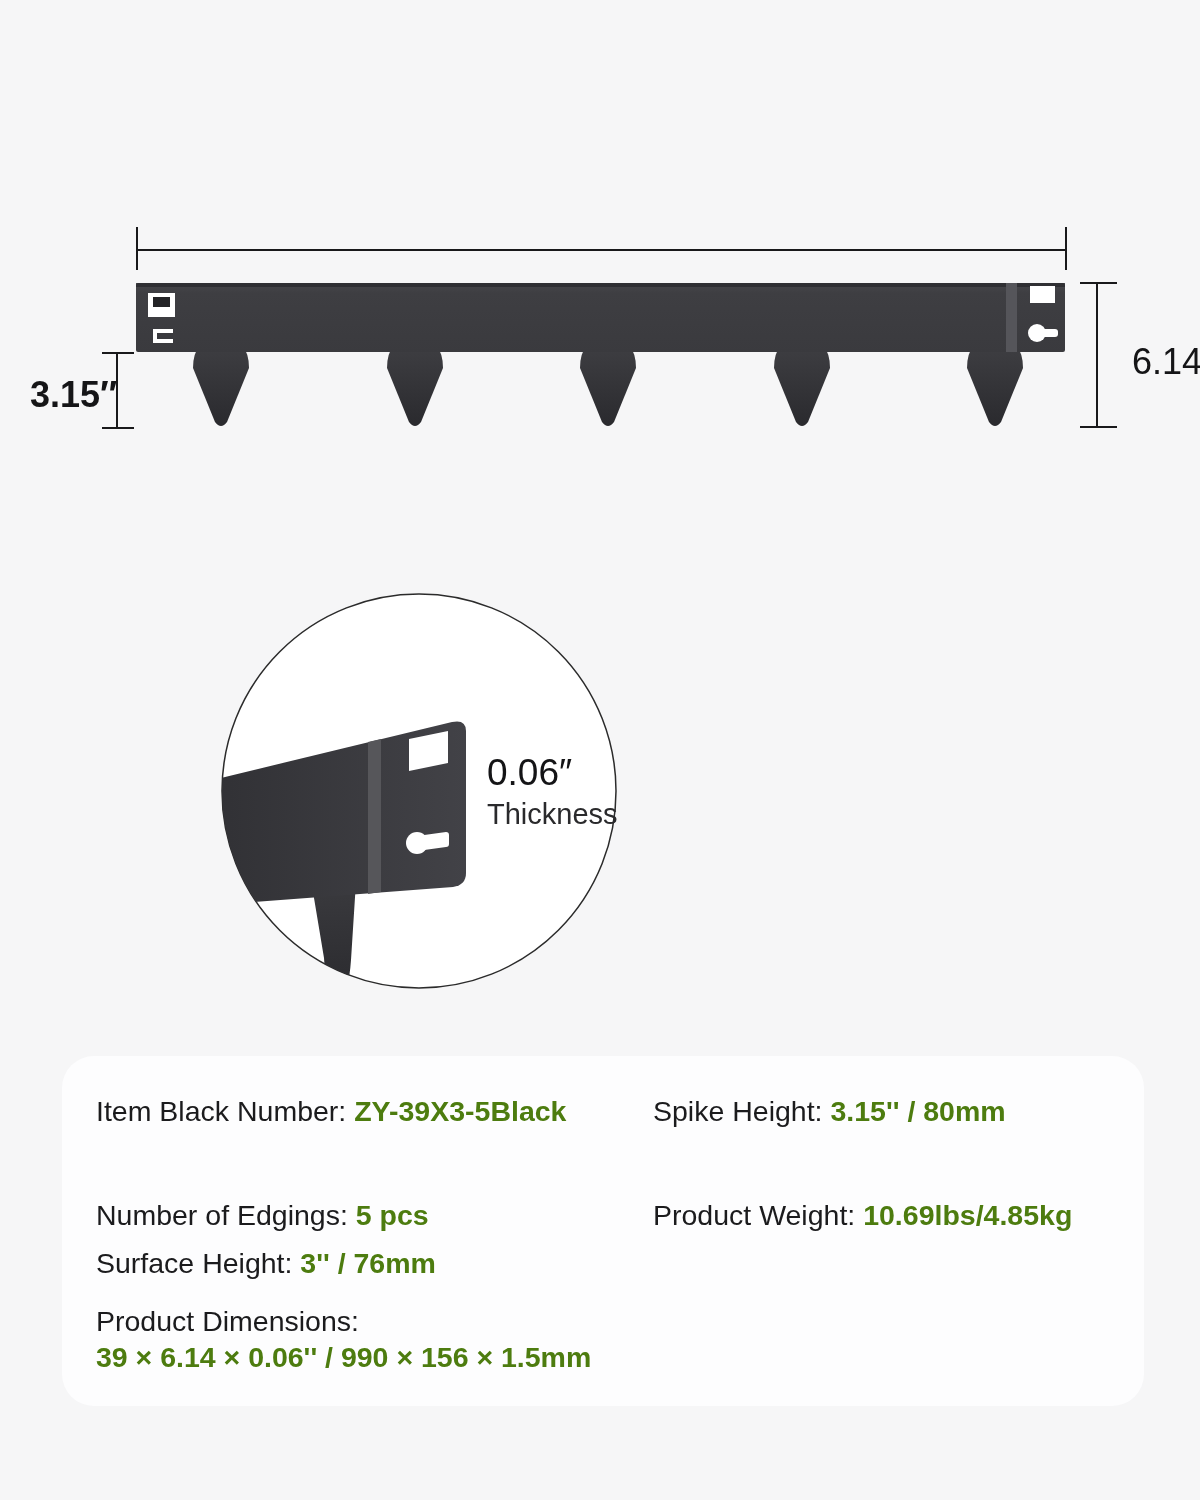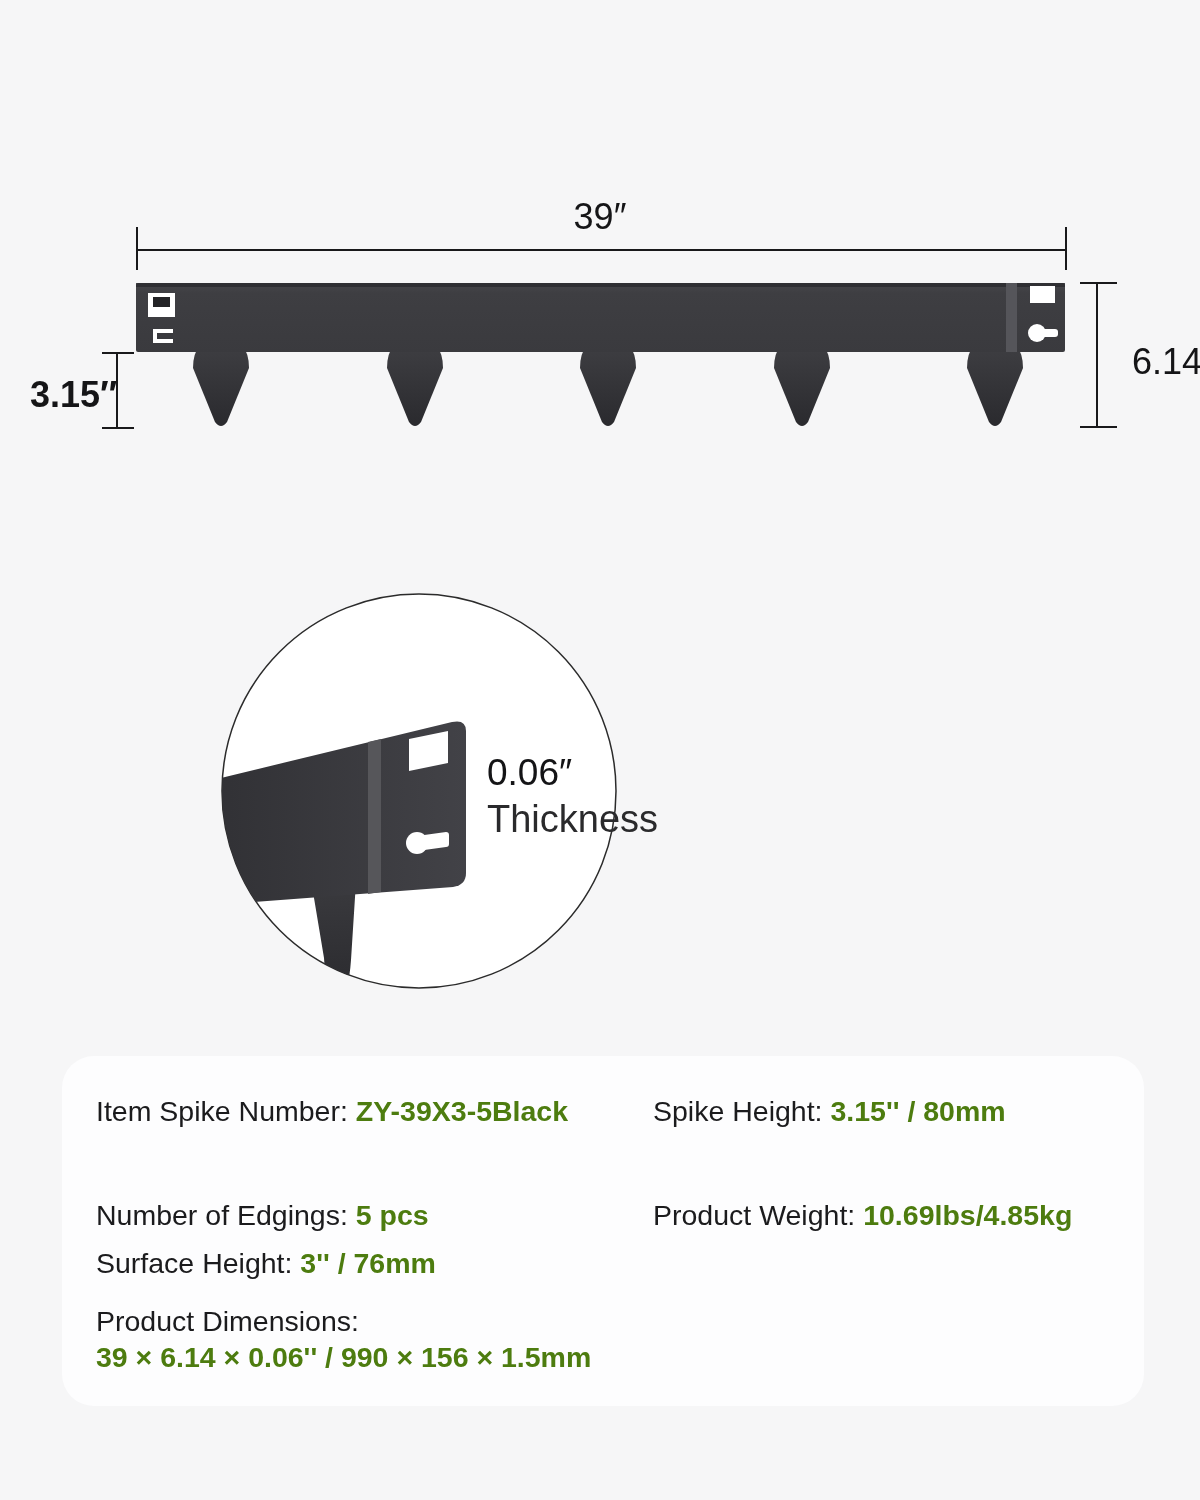--- a/index.html
+++ b/index.html
@@ -17,21 +17,21 @@
     font-size:36px;
     font-weight:400;
     letter-spacing:0;
     white-space:nowrap;
   }
   .width-label{left:0;top:196px;width:1200px;text-align:center;}
   .spike-label{left:30px;top:374px;font-weight:bold;}
   .height-label{left:1132px;top:341px;}
   .thickness-block{position:absolute;left:487px;top:753px;}
   .thickness-value{font-size:37px;font-weight:500;color:#141416;line-height:1.1;}
-  .thickness-caption{font-size:38px;font-weight:400;color:#2a2a2c;line-height:1.1;margin-top:5px;}
+  .thickness-caption{font-size:29px;font-weight:400;color:#2a2a2c;line-height:1.1;margin-top:5px;}
   .spec-panel{
     position:absolute;
     left:62px;top:1056px;
     width:1082px;height:350px;
     background:#fdfdfe;
     border-radius:32px;
   }
   .spec-row{
     position:absolute;
     font-size:28.5px;
@@ -137,34 +137,33 @@
 
           <g fill="#ffffff">
             <circle cx="417" cy="843" r="11"></circle>
             <path d="M 417 836 L 446 832 Q 449 832 449 835 L 449 844 Q 449 847 446 847 L 417 851 Z"></path>
           </g>
         </g>
       </g>
     </svg>
 
     
-    <div class="dim-label width-label">39″</div>
     <div class="dim-label spike-label">3.15″</div>
     <div class="dim-label height-label">6.14″</div>
 
     <div class="thickness-block">
       <div class="thickness-value">0.06″</div>
       <div class="thickness-caption">Thickness</div>
     </div>
   </div>
 
   <div class="spec-panel">
 
     <div class="spec-row col-left row-0">
-      <span class="spec-label">Item Spike Number: </span><span class="spec-value">ZY-39X3-5Black</span>
+      <span class="spec-label">Item Black Number: </span><span class="spec-value">ZY-39X3-5Black</span>
     </div>
     <div class="spec-row col-left row-2">
       <span class="spec-label">Number of Edgings: </span><span class="spec-value">5 pcs</span>
     </div>
     <div class="spec-row col-left row-3">
       <span class="spec-label">Surface Height: </span><span class="spec-value">3'' / 76mm</span>
     </div>
     <div class="spec-row col-left dims-label-row">
       <span class="spec-label">Product Dimensions:</span>
     </div>

